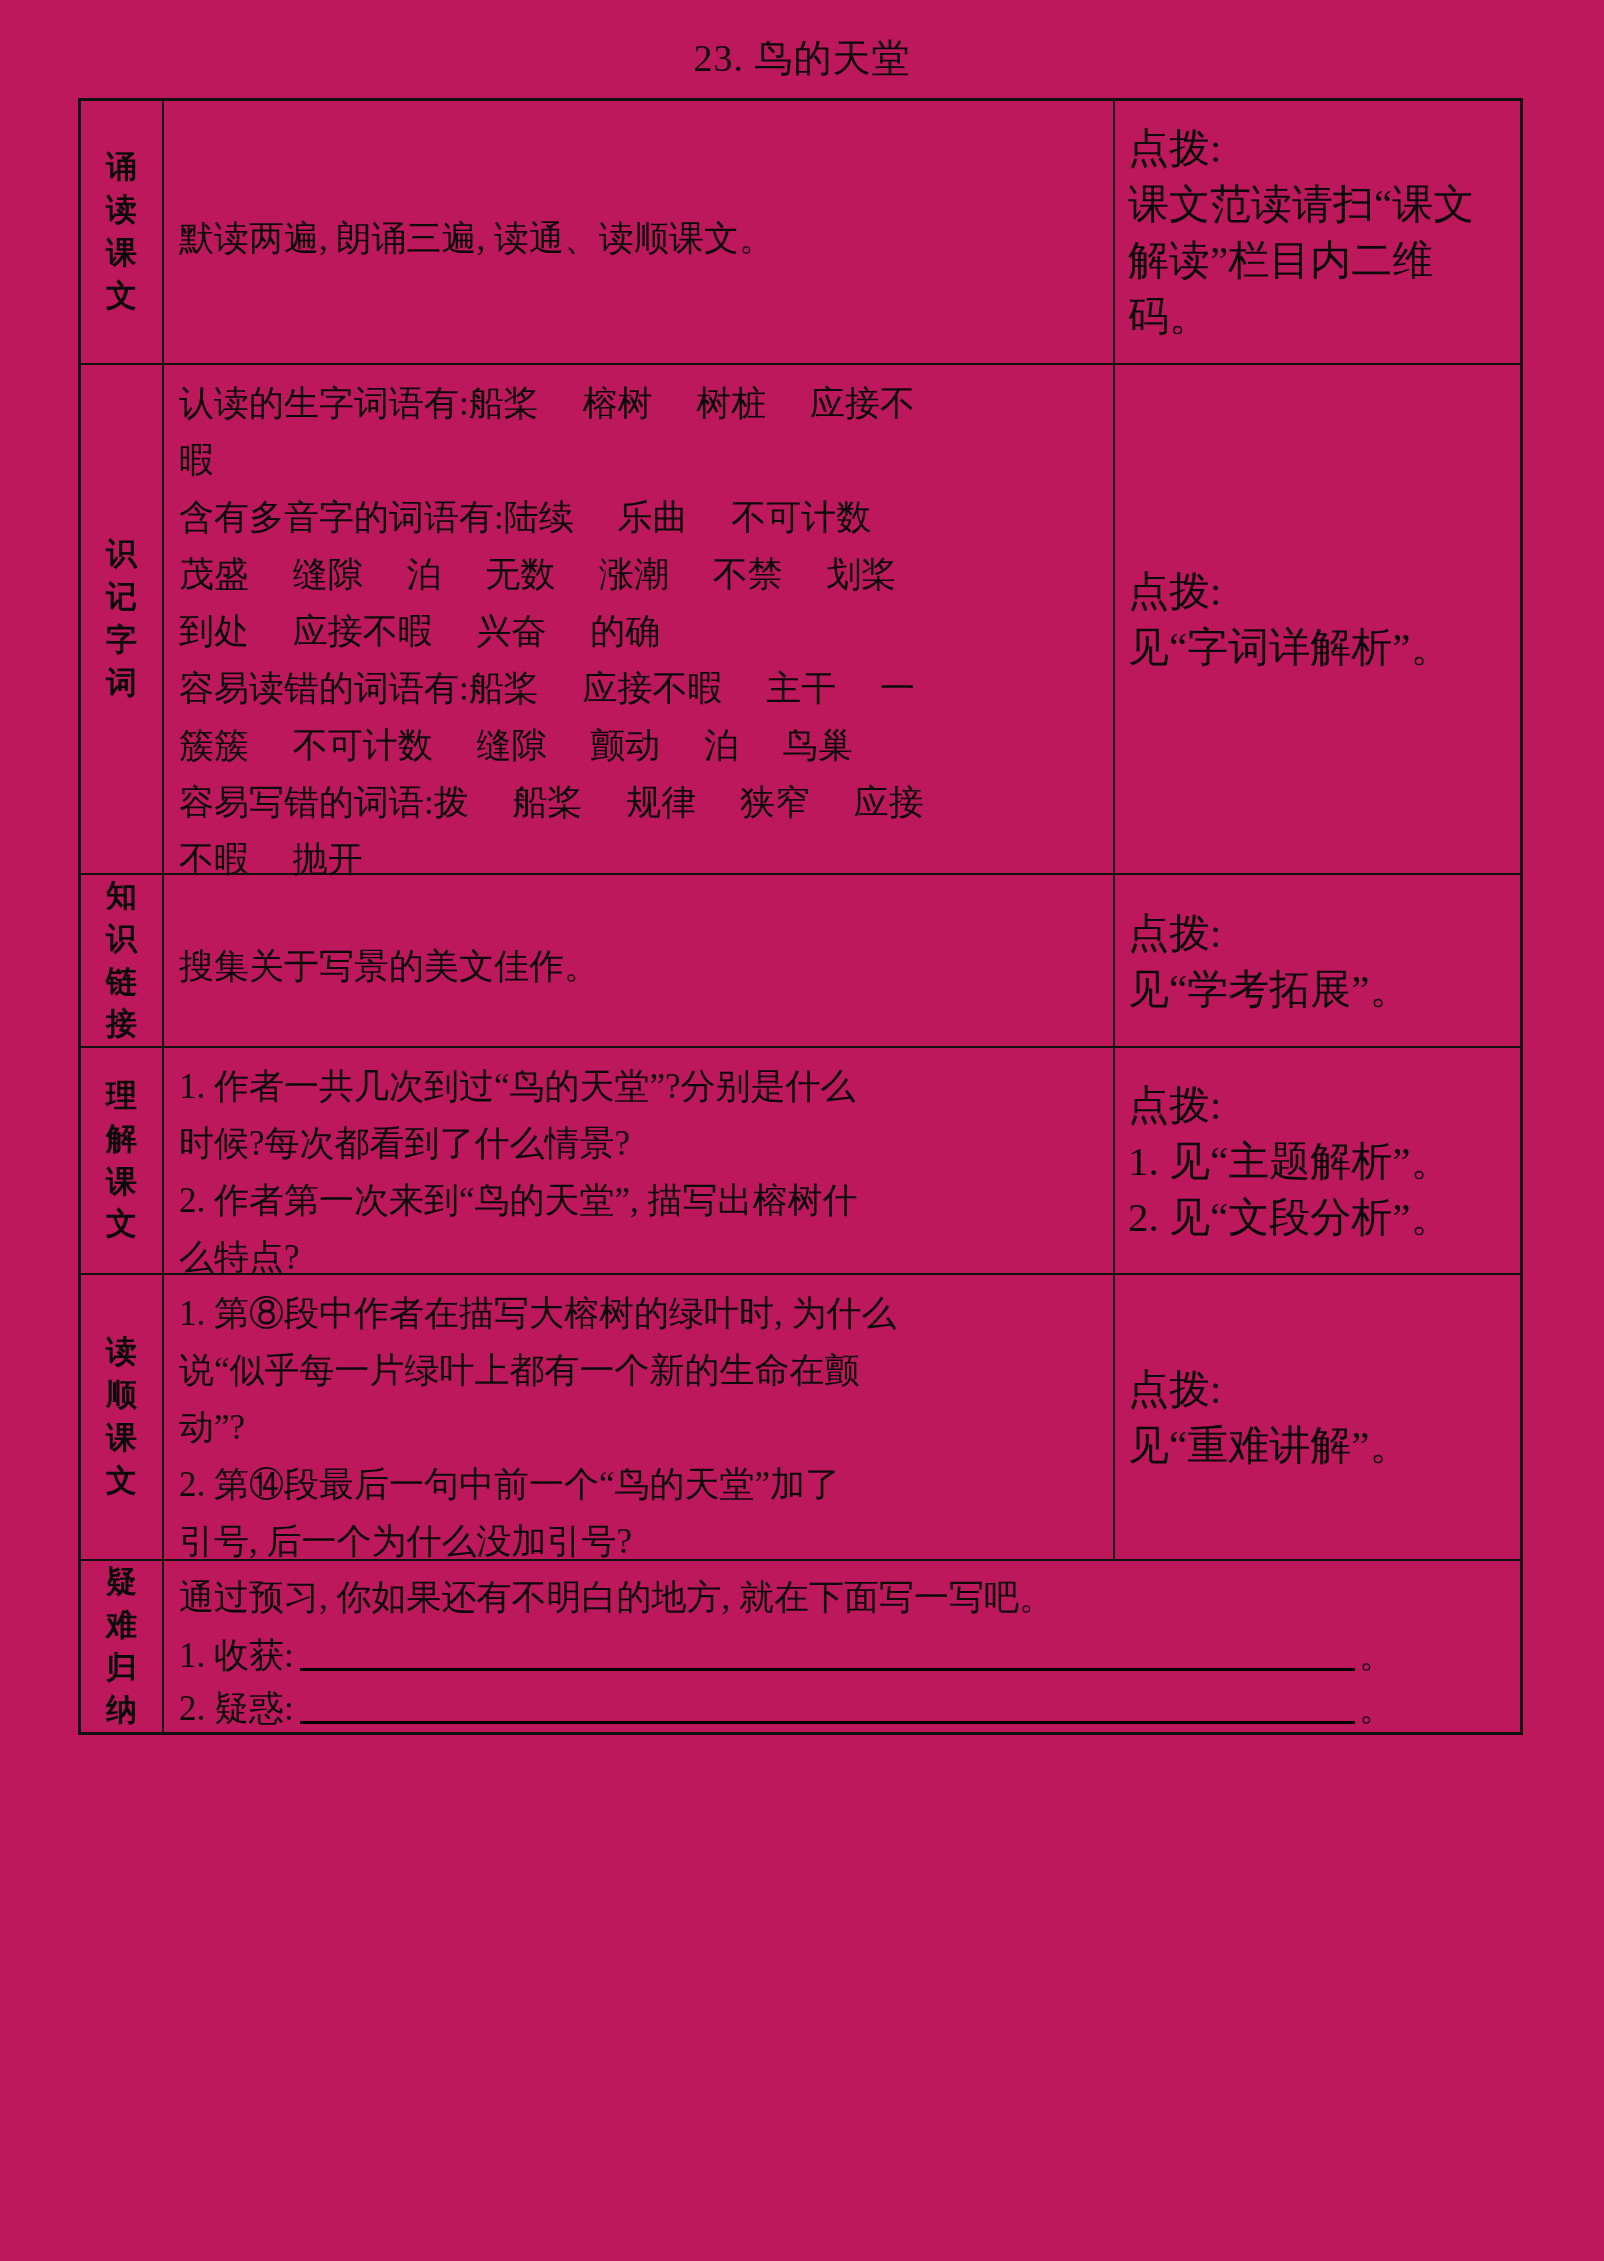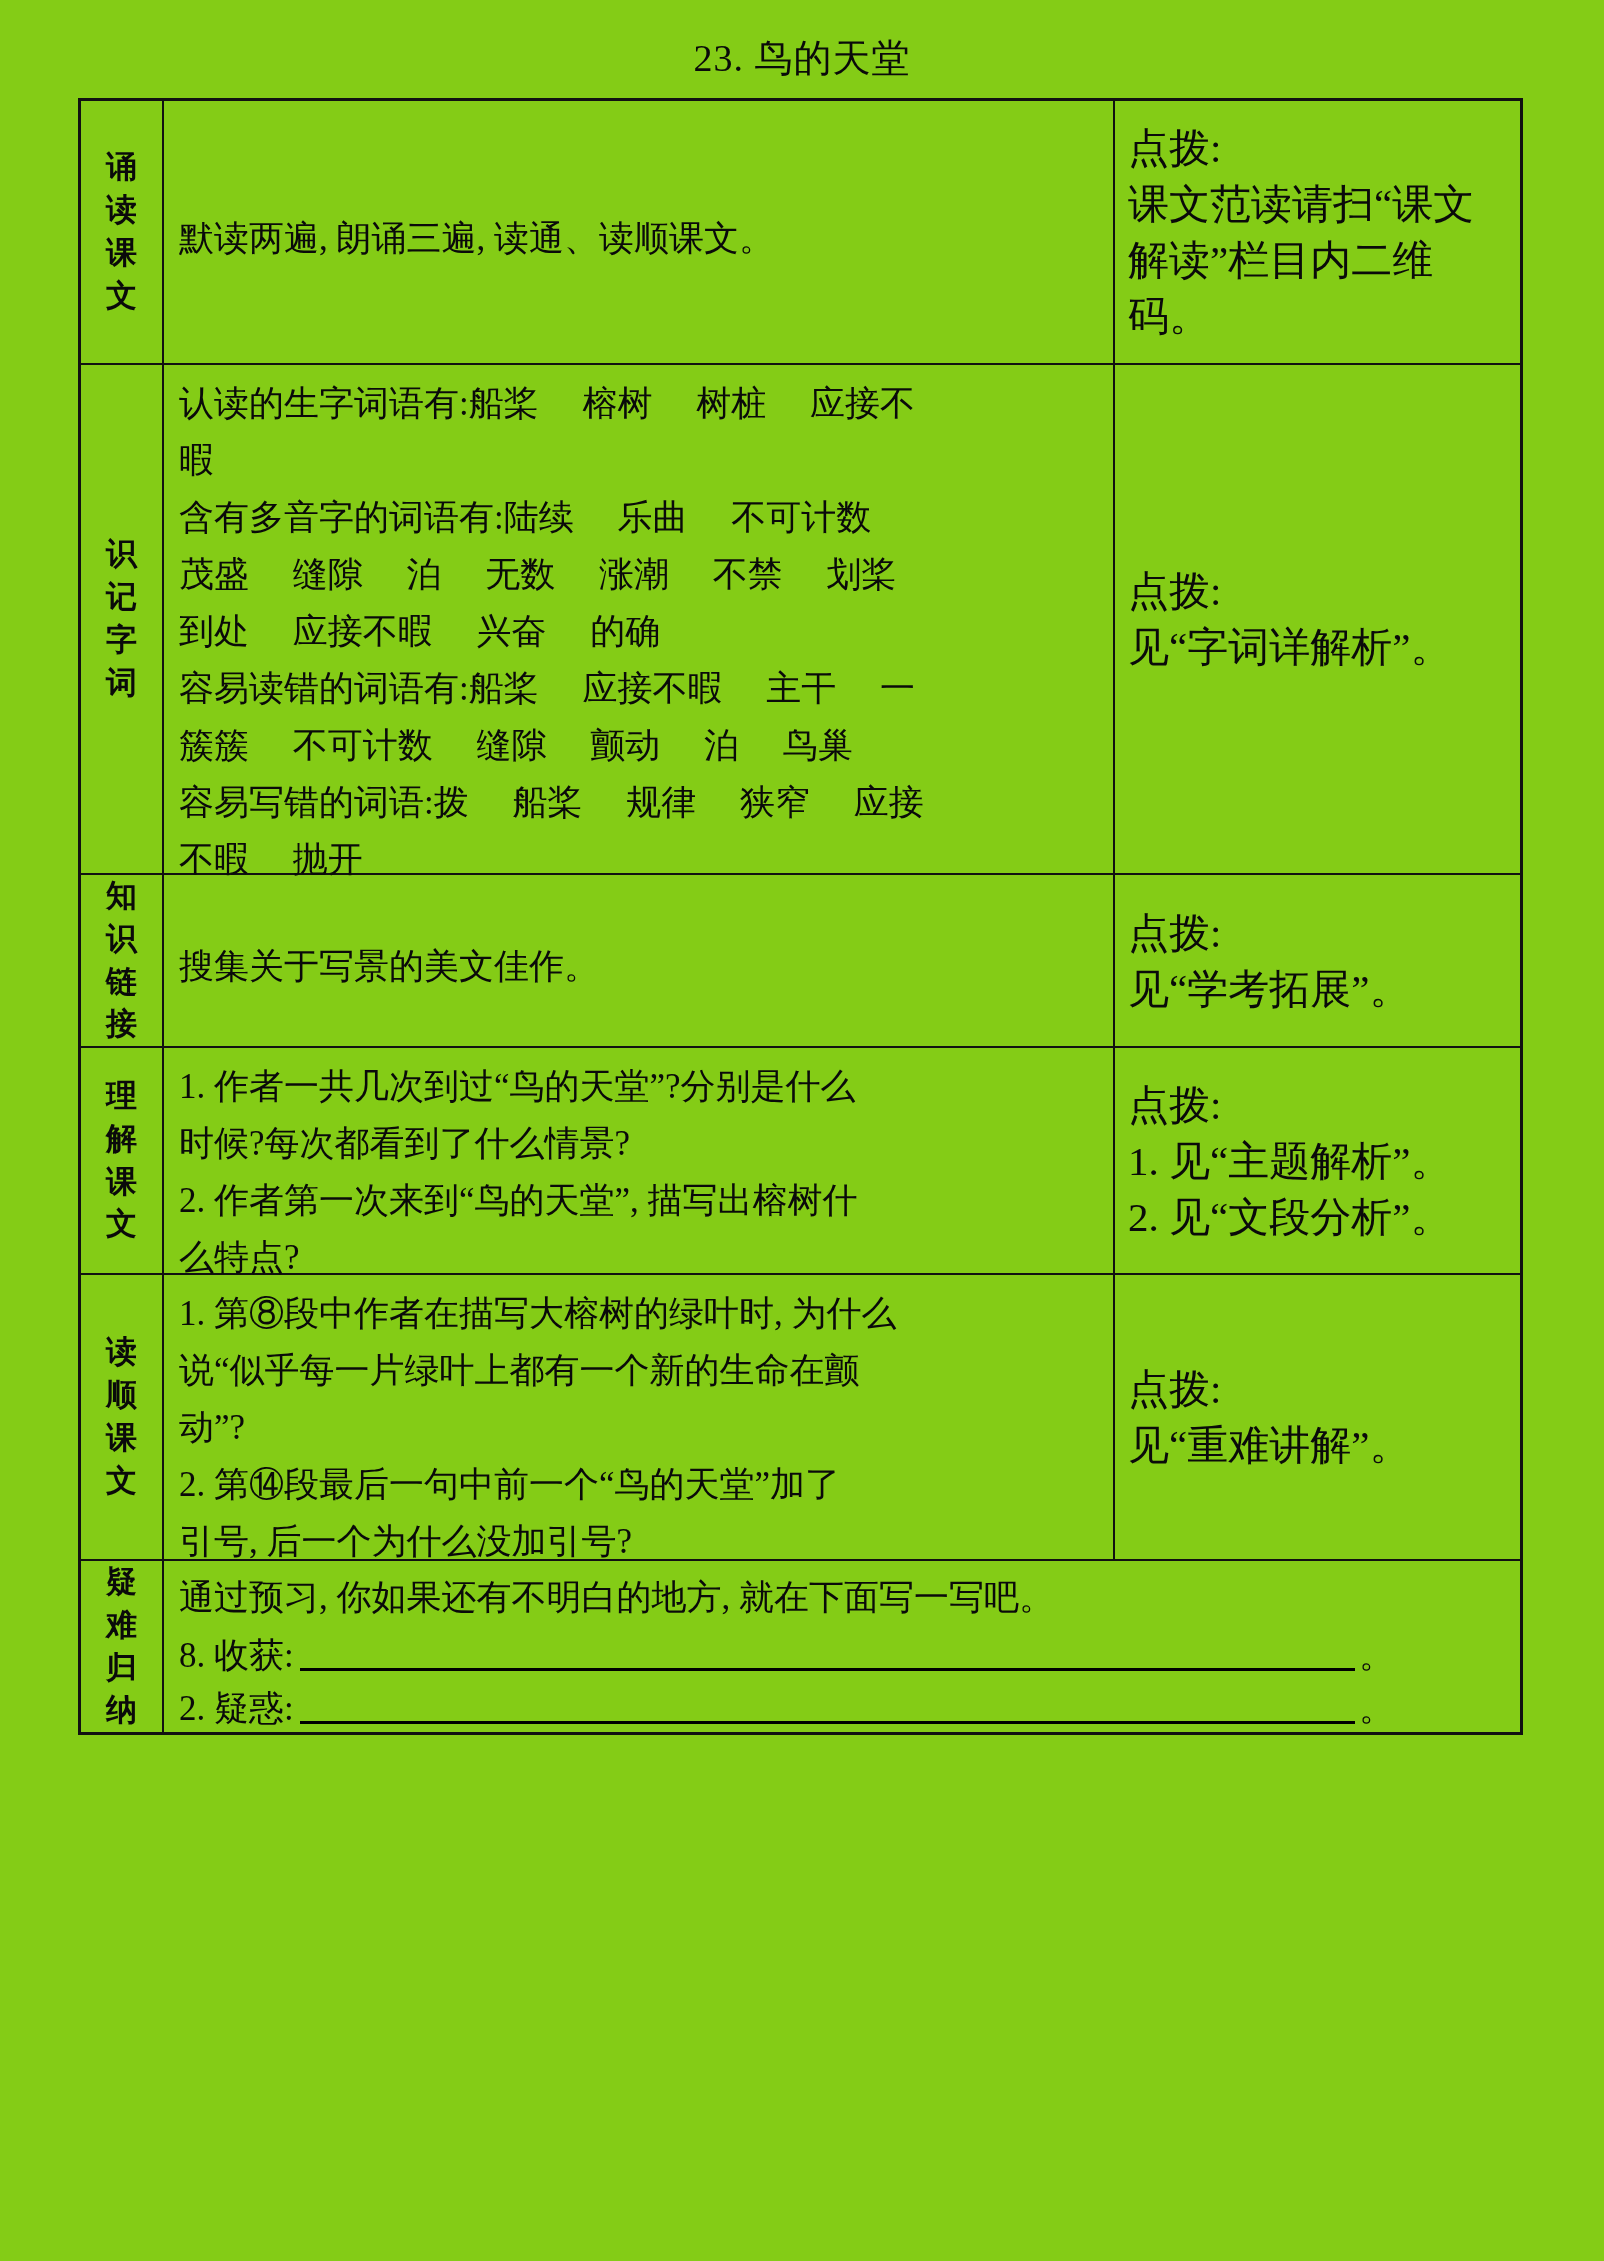--- a/index.html
+++ b/index.html
@@ -1,20 +1,20 @@
 <!DOCTYPE html>
 <html><head>
 <meta charset="utf-8">
 <style>
   html,body { margin:0; padding:0; background:#ffffff; }
   * { box-sizing:border-box; }
   .page {
     position:relative;
     width:1604px; height:2261px;
-    background:#84cc16;
+    background:#be185d;
     color:#0a0a0a;
     font-family:"Liberation Serif","DejaVu Serif",serif;
     overflow:hidden;
   }
   .doc-title {
     position:absolute; top:34px; left:0; width:1604px;
     text-align:center;
     font-size:38px; line-height:48px;
     letter-spacing:1px;
   }
@@ -141,21 +141,21 @@
 见“重难讲解”。</div>
     </div>
 
     <div class="row h6">
       <div class="cell-h">
         <div class="vlabel">疑难归纳</div>
       </div>
       <div class="cell-c merged">
         <div class="intro-line">通过预习, 你如果还有不明白的地方, 就在下面写一写吧。</div>
         <div class="ansline">
-          <span>8. 收获:</span>
+          <span>1. 收获:</span>
           <span class="uline"></span>
           <span class="ans-suffix">。</span>
         </div>
         <div class="ansline">
           <span>2. 疑惑:</span>
           <span class="uline"></span>
           <span class="ans-suffix">。</span>
         </div>
       </div>
     </div>

